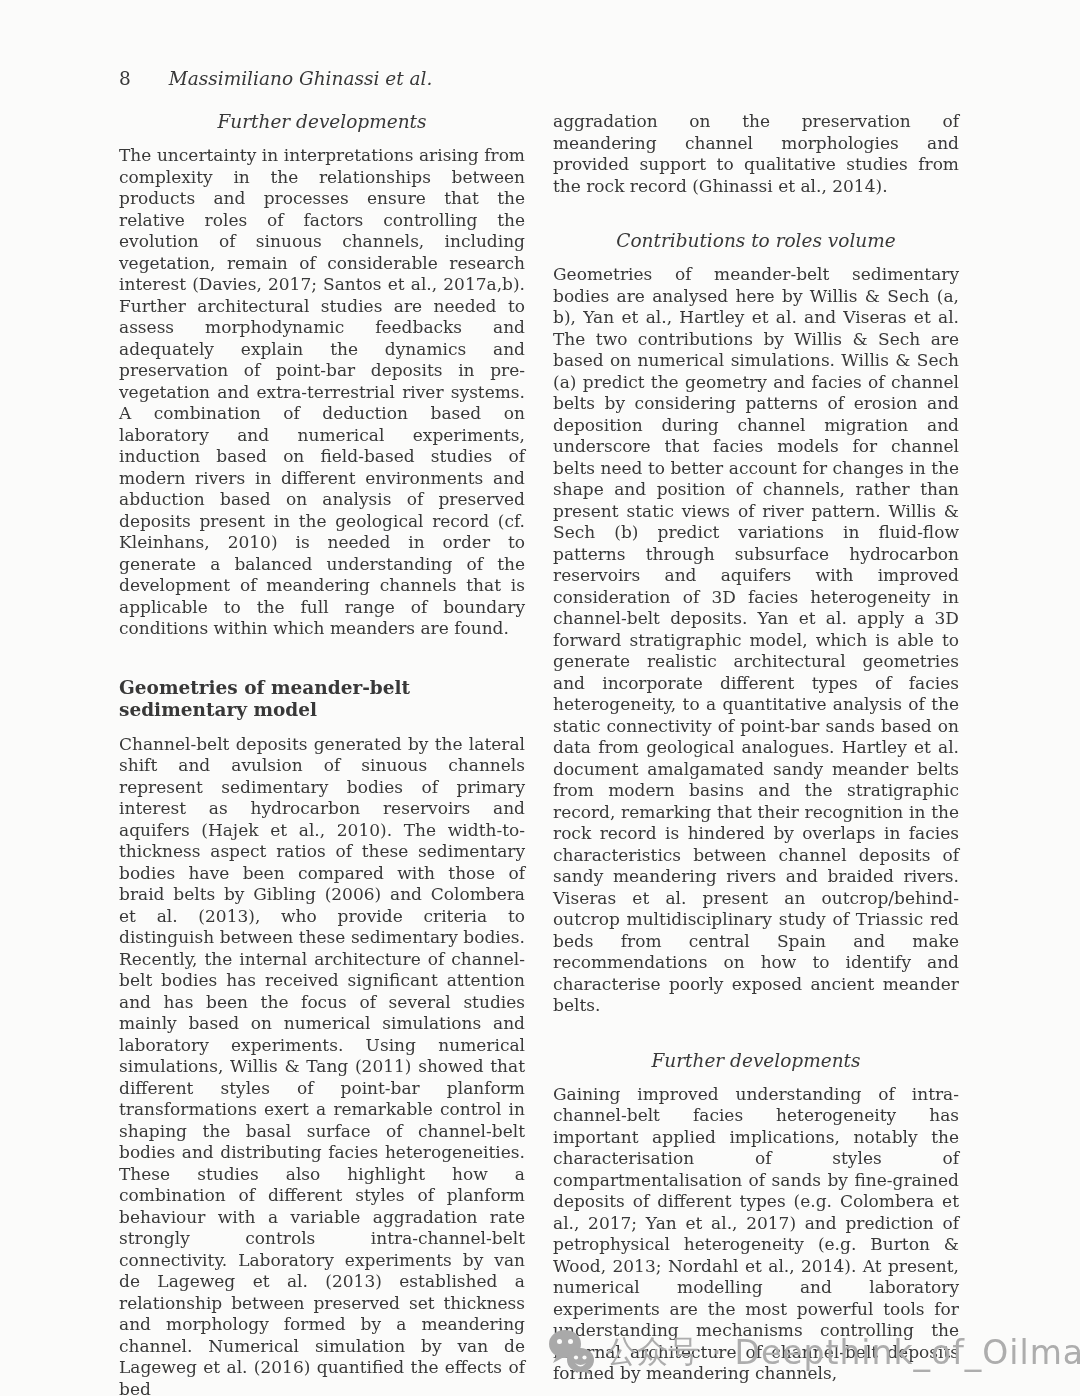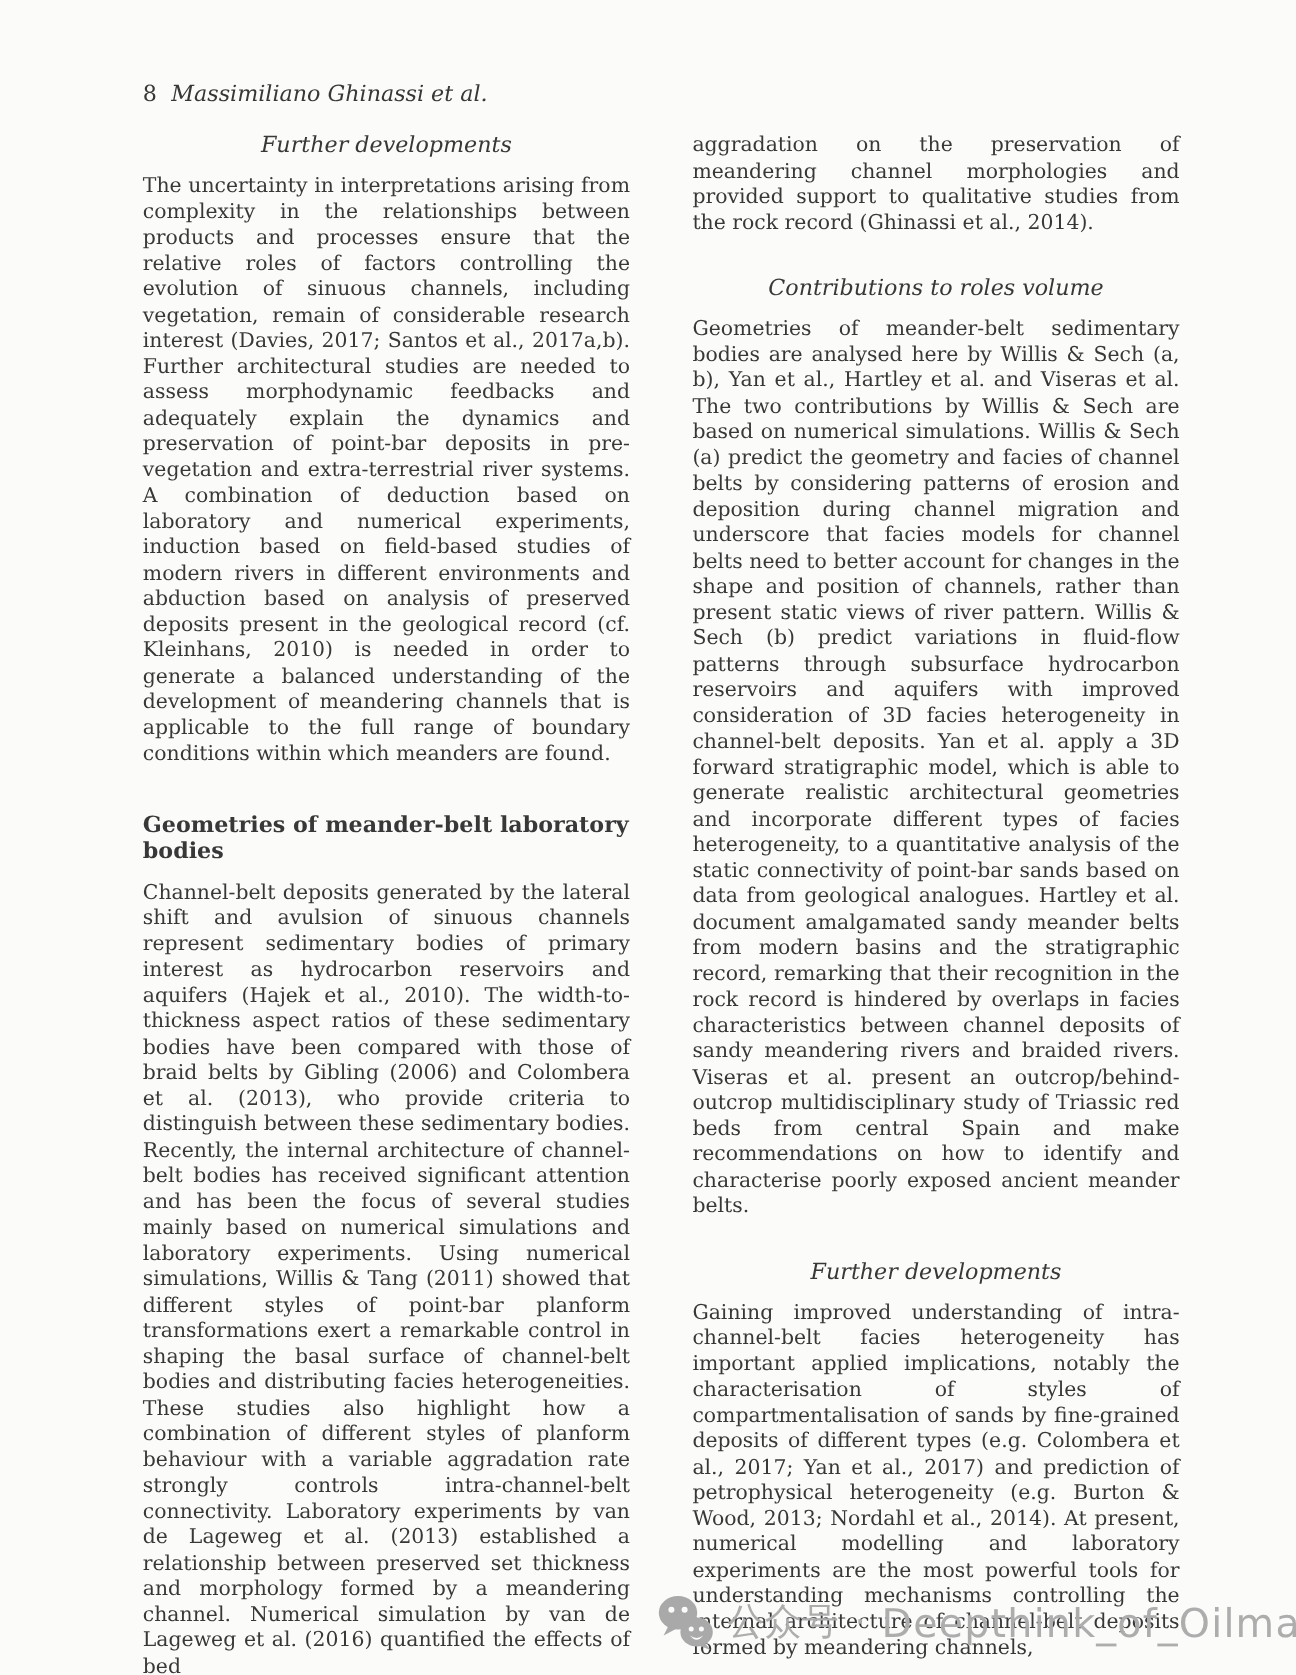--- a/index.html
+++ b/index.html
@@ -18,29 +18,29 @@
   }
   .running-head {
     position: absolute;
     left: 119px;
     top: 68px;
     font-size: 18.5px;
     display: flex;
     align-items: baseline;
   }
   .page-num { font-style: normal; }
-  .running-title { font-style: italic; margin-left: 12px; }
+  .running-title { font-style: italic; margin-left: 38px; }
 
   .col {
     position: absolute;
     top: 111px;
     width: 406px;
   }
   .col-left  { left: 119px; }
-  .col-right { left: 553px; margin-left: 24px; }
+  .col-right { left: 553px; }
 
   .subheading {
     font-style: italic;
     font-weight: normal;
     font-size: 18.5px;
     margin: 0 0 12px 0;
     line-height: 22px;
     text-align: center;
   }
   .section-heading {
@@ -79,21 +79,21 @@
 <div class="page">
 
   <header class="running-head">
     <span class="page-num">8</span>
     <span class="running-title">Massimiliano Ghinassi et al.</span>
   </header>
 
   <section class="col col-left">
     <h3 class="subheading">Further developments</h3>
     <p class="body-para">The uncertainty in interpretations arising from complexity in the relationships between products and processes ensure that the relative roles of factors controlling the evolution of sinuous channels, including vegetation, remain of considerable research interest (Davies, 2017; Santos et al., 2017a,b). Further architectural studies are needed to assess morphodynamic feedbacks and adequately explain the dynamics and preservation of point-bar deposits in pre-vegetation and extra-terrestrial river systems. A combination of deduction based on laboratory and numerical experiments, induction based on field-based studies of modern rivers in different environments and abduction based on analysis of preserved deposits present in the geological record (cf. Kleinhans, 2010) is needed in order to generate a balanced understanding of the development of meandering channels that is applicable to the full range of boundary conditions within which meanders are found.</p>
-    <h2 class="section-heading">Geometries of meander-belt laboratory bodies</h2>
+    <h2 class="section-heading">Geometries of meander-belt sedimentary model</h2>
     <p class="body-para">Channel-belt deposits generated by the lateral shift and avulsion of sinuous channels represent sedimentary bodies of primary interest as hydrocarbon reservoirs and aquifers (Hajek et al., 2010). The width-to-thickness aspect ratios of these sedimentary bodies have been compared with those of braid belts by Gibling (2006) and Colombera et al. (2013), who provide criteria to distinguish between these sedimentary bodies. Recently, the internal architecture of channel-belt bodies has received significant attention and has been the focus of several studies mainly based on numerical simulations and laboratory experiments. Using numerical simulations, Willis &amp; Tang (2011) showed that different styles of point-bar planform transformations exert a remarkable control in shaping the basal surface of channel-belt bodies and distributing facies heterogeneities. These studies also highlight how a combination of different styles of planform behaviour with a variable aggradation rate strongly controls intra-channel-belt connectivity. Laboratory experiments by van de Lageweg et al. (2013) established a relationship between preserved set thickness and morphology formed by a meandering channel. Numerical simulation by van de Lageweg et al. (2016) quantified the effects of bed</p>
   </section>
 
   <section class="col col-right">
     <p class="body-para">aggradation on the preservation of meandering channel morphologies and provided support to qualitative studies from the rock record (Ghinassi et al., 2014).</p>
     <h3 class="subheading mt-section">Contributions to roles volume</h3>
     <p class="body-para">Geometries of meander-belt sedimentary bodies are analysed here by Willis &amp; Sech (a, b), Yan et al., Hartley et al. and Viseras et al. The two contributions by Willis &amp; Sech are based on numerical simulations. Willis &amp; Sech (a) predict the geometry and facies of channel belts by considering patterns of erosion and deposition during channel migration and underscore that facies models for channel belts need to better account for changes in the shape and position of channels, rather than present static views of river pattern. Willis &amp; Sech (b) predict variations in fluid-flow patterns through subsurface hydrocarbon reservoirs and aquifers with improved consideration of 3D facies heterogeneity in channel-belt deposits. Yan et al. apply a 3D forward stratigraphic model, which is able to generate realistic architectural geometries and incorporate different types of facies heterogeneity, to a quantitative analysis of the static connectivity of point-bar sands based on data from geological analogues. Hartley et al. document amalgamated sandy meander belts from modern basins and the stratigraphic record, remarking that their recognition in the rock record is hindered by overlaps in facies characteristics between channel deposits of sandy meandering rivers and braided rivers. Viseras et al. present an outcrop/behind-outcrop multidisciplinary study of Triassic red beds from central Spain and make recommendations on how to identify and characterise poorly exposed ancient meander belts.</p>
     <h3 class="subheading mt-section">Further developments</h3>
     <p class="body-para">Gaining improved understanding of intra-channel-belt facies heterogeneity has important applied implications, notably the characterisation of styles of compartmentalisation of sands by fine-grained deposits of different types (e.g. Colombera et al., 2017; Yan et al., 2017) and prediction of petrophysical heterogeneity (e.g. Burton &amp; Wood, 2013; Nordahl et al., 2014). At present, numerical modelling and laboratory experiments are the most powerful tools for understanding mechanisms controlling the internal architecture of channel-belt deposits formed by meandering channels,</p>
   </section>

